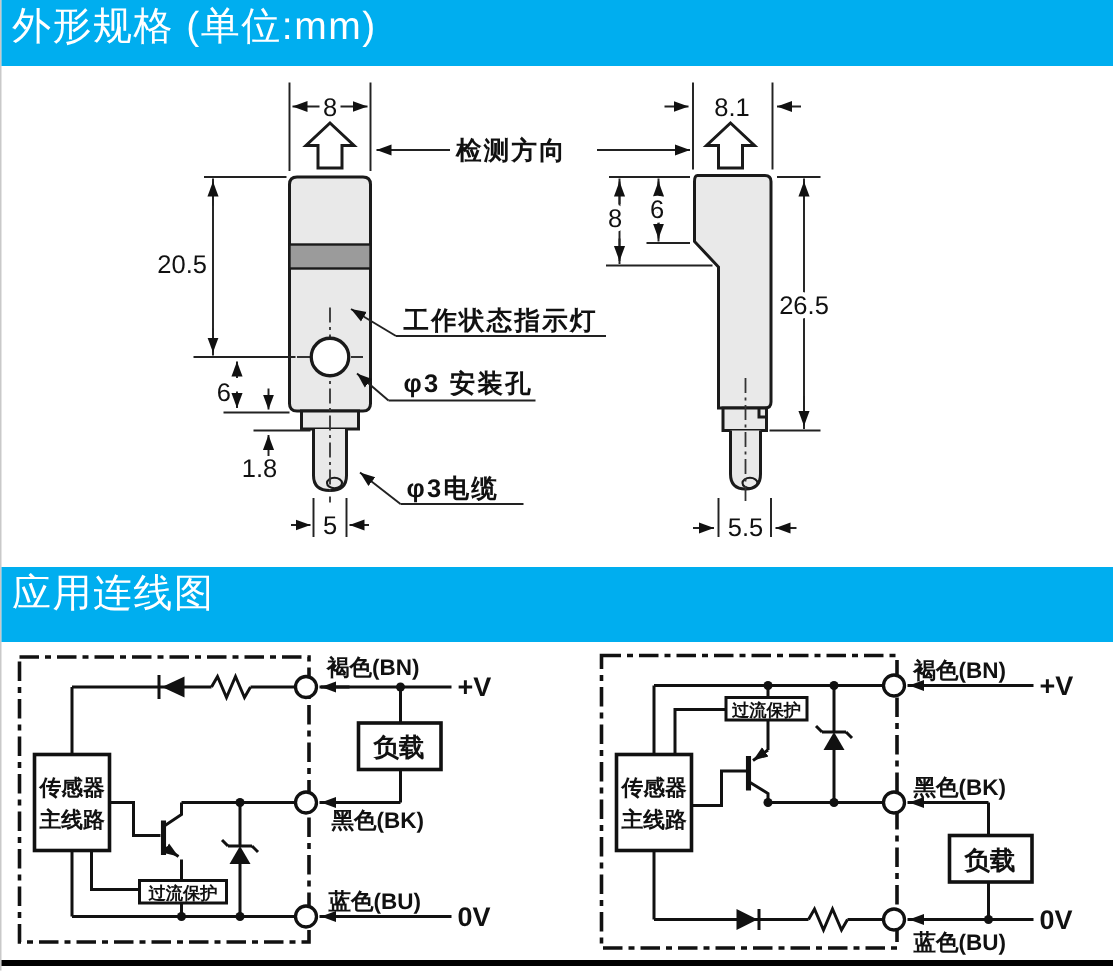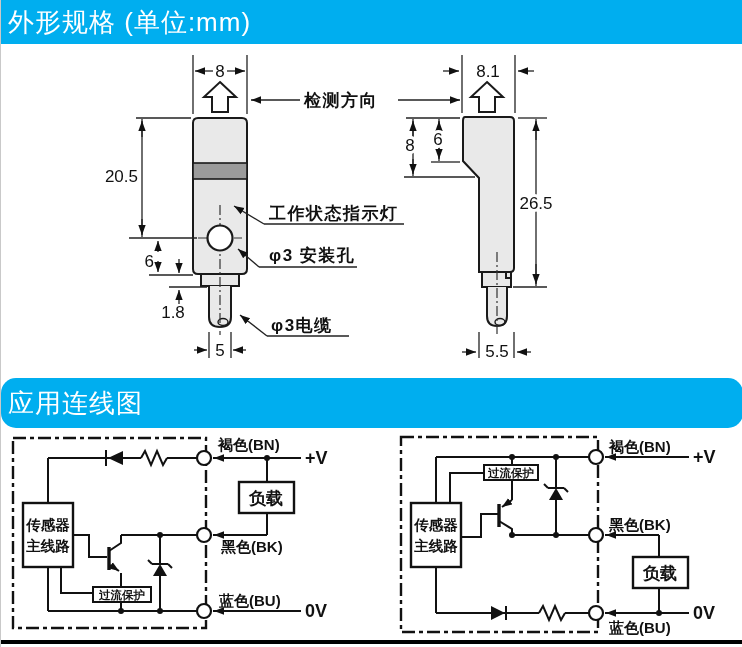--- a/index.html
+++ b/index.html
@@ -1,23 +1,23 @@
 <!DOCTYPE html>
 <html><head>
 <meta charset="utf-8">
 <style>
   html,body{margin:0;padding:0;}
   body{width:742px;height:647px;background:#fff;position:relative;
        font-family:"Liberation Sans","DejaVu Sans",sans-serif;overflow:hidden;
        border-left:1px solid #c9c9c9;}
   .bar{position:absolute;left:0;width:742px;background:#00AEEF;color:#fff;
-       display:flex;align-items:center;box-sizing:border-box;padding-left:7px;
+       display:flex;box-sizing:border-box;padding-left:7px;
        font-size:26px;letter-spacing:1px;font-weight:500;}
   #bar-outline{top:0;height:44px;}
-  #bar-wiring{top:378px;height:50px;border-radius:15px;}
+  #bar-wiring{top:378px;height:50px;}
   svg{position:absolute;left:0;}
   #svg-outline{top:44px;}
   #svg-wiring{top:428px;}
   .oln{stroke:#1a1a1a;stroke-width:2;fill:none;}
   .fillbody{fill:#E9E9E9;}
   .dim{stroke:#222;stroke-width:1.3;fill:none;}
   .cl{stroke:#333;stroke-width:1.2;fill:none;stroke-dasharray:10 3 2 3;}
   .dimtxt{font-size:17px;fill:#111;}
   .cjk{font-size:17px;font-weight:600;fill:#111;letter-spacing:1.5px;}
   .halo{stroke:#fff;stroke-width:6;paint-order:stroke;}

